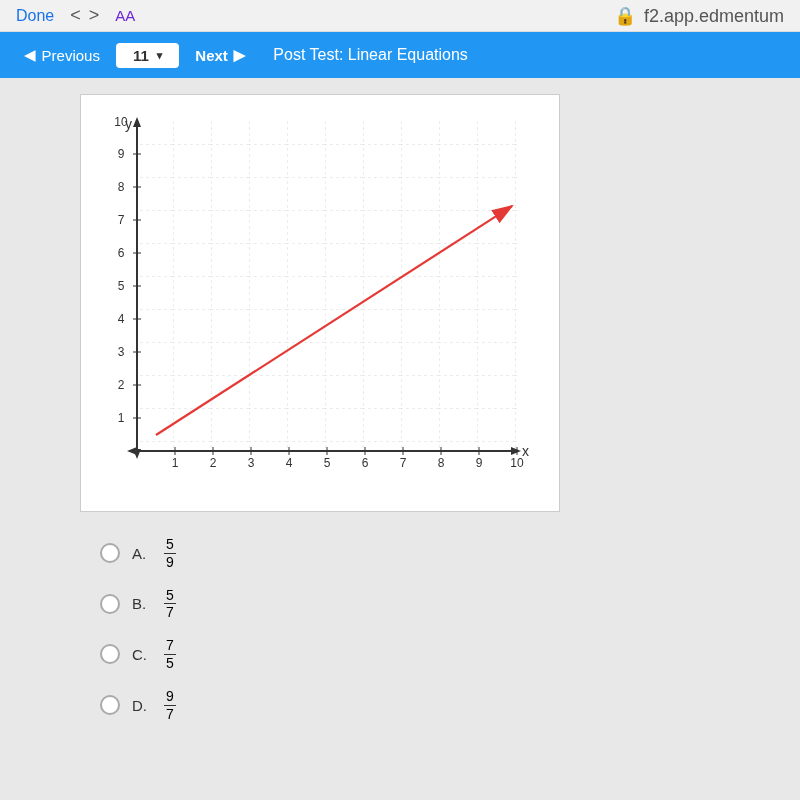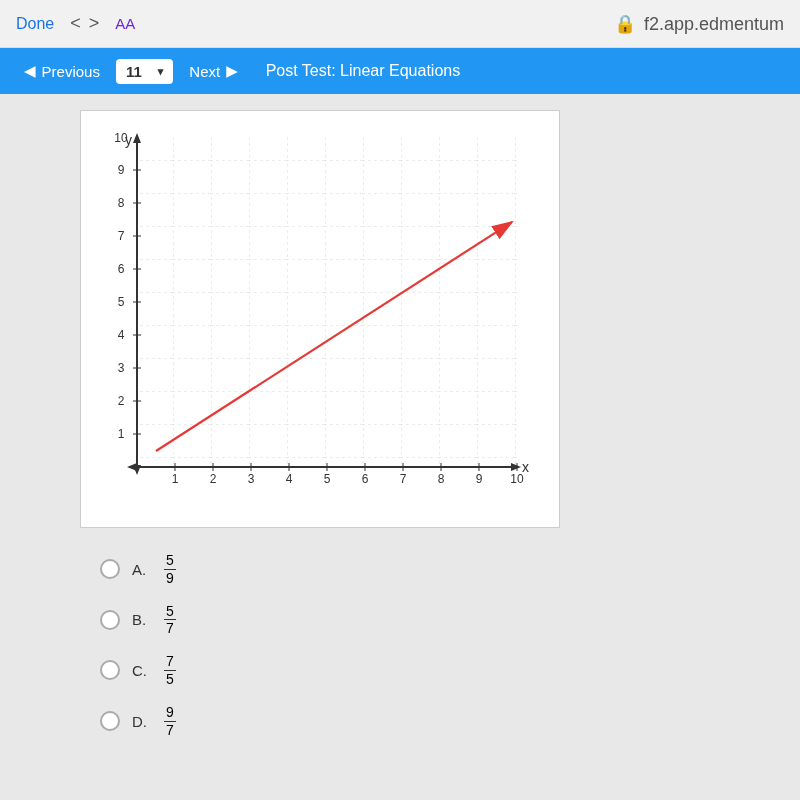--- a/index.html
+++ b/index.html
@@ -19,21 +19,21 @@
       flex-direction: column;
     }
 
     .browser-top-bar {
       background: #f1f1f1;
       padding: 8px 16px;
       display: flex;
       align-items: center;
       gap: 16px;
       border-bottom: 1px solid #ddd;
-      height: 48px;
+      height: 32px;
     }
 
     .browser-done {
       color: #1a73e8;
       font-size: 16px;
       font-weight: 500;
       cursor: pointer;
     }
 
     .browser-nav-icons {
@@ -84,37 +84,37 @@
       font-size: 15px;
       font-weight: 500;
       cursor: pointer;
       padding: 4px 12px;
     }
 
     .nav-number {
       background: white;
       color: #333;
       border-radius: 4px;
-      padding: 4px 10px;
+      padding: 4px 17px;
       font-size: 15px;
       font-weight: 600;
       display: flex;
       align-items: center;
-      gap: 16px;
+      gap: 8px;
       cursor: pointer;
       margin: 0 4px;
     }
 
     .nav-next-btn {
       display: flex;
       align-items: center;
       gap: 6px;
       color: white;
       font-size: 15px;
-      font-weight: 400;
+      font-weight: 700;
       cursor: pointer;
       padding: 4px 12px;
     }
 
     .nav-title {
       color: white;
       font-size: 16px;
       font-weight: 500;
       margin-left: 16px;
     }

